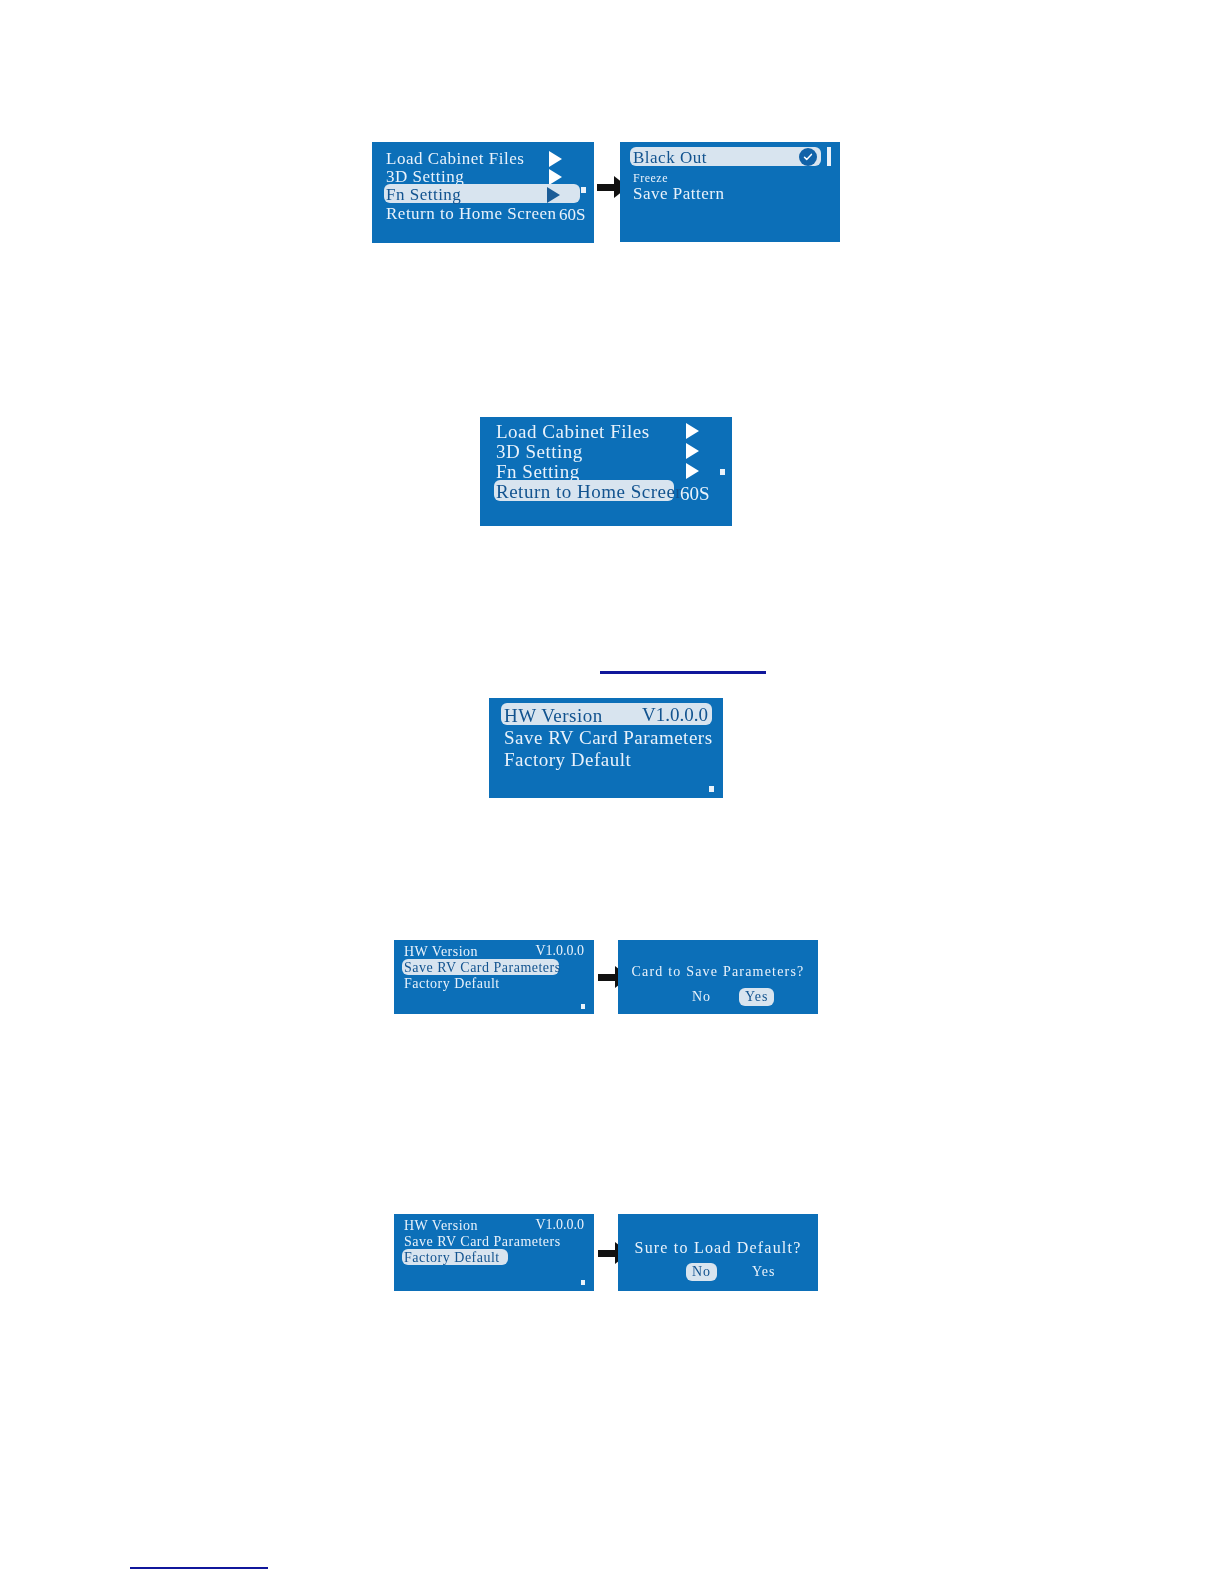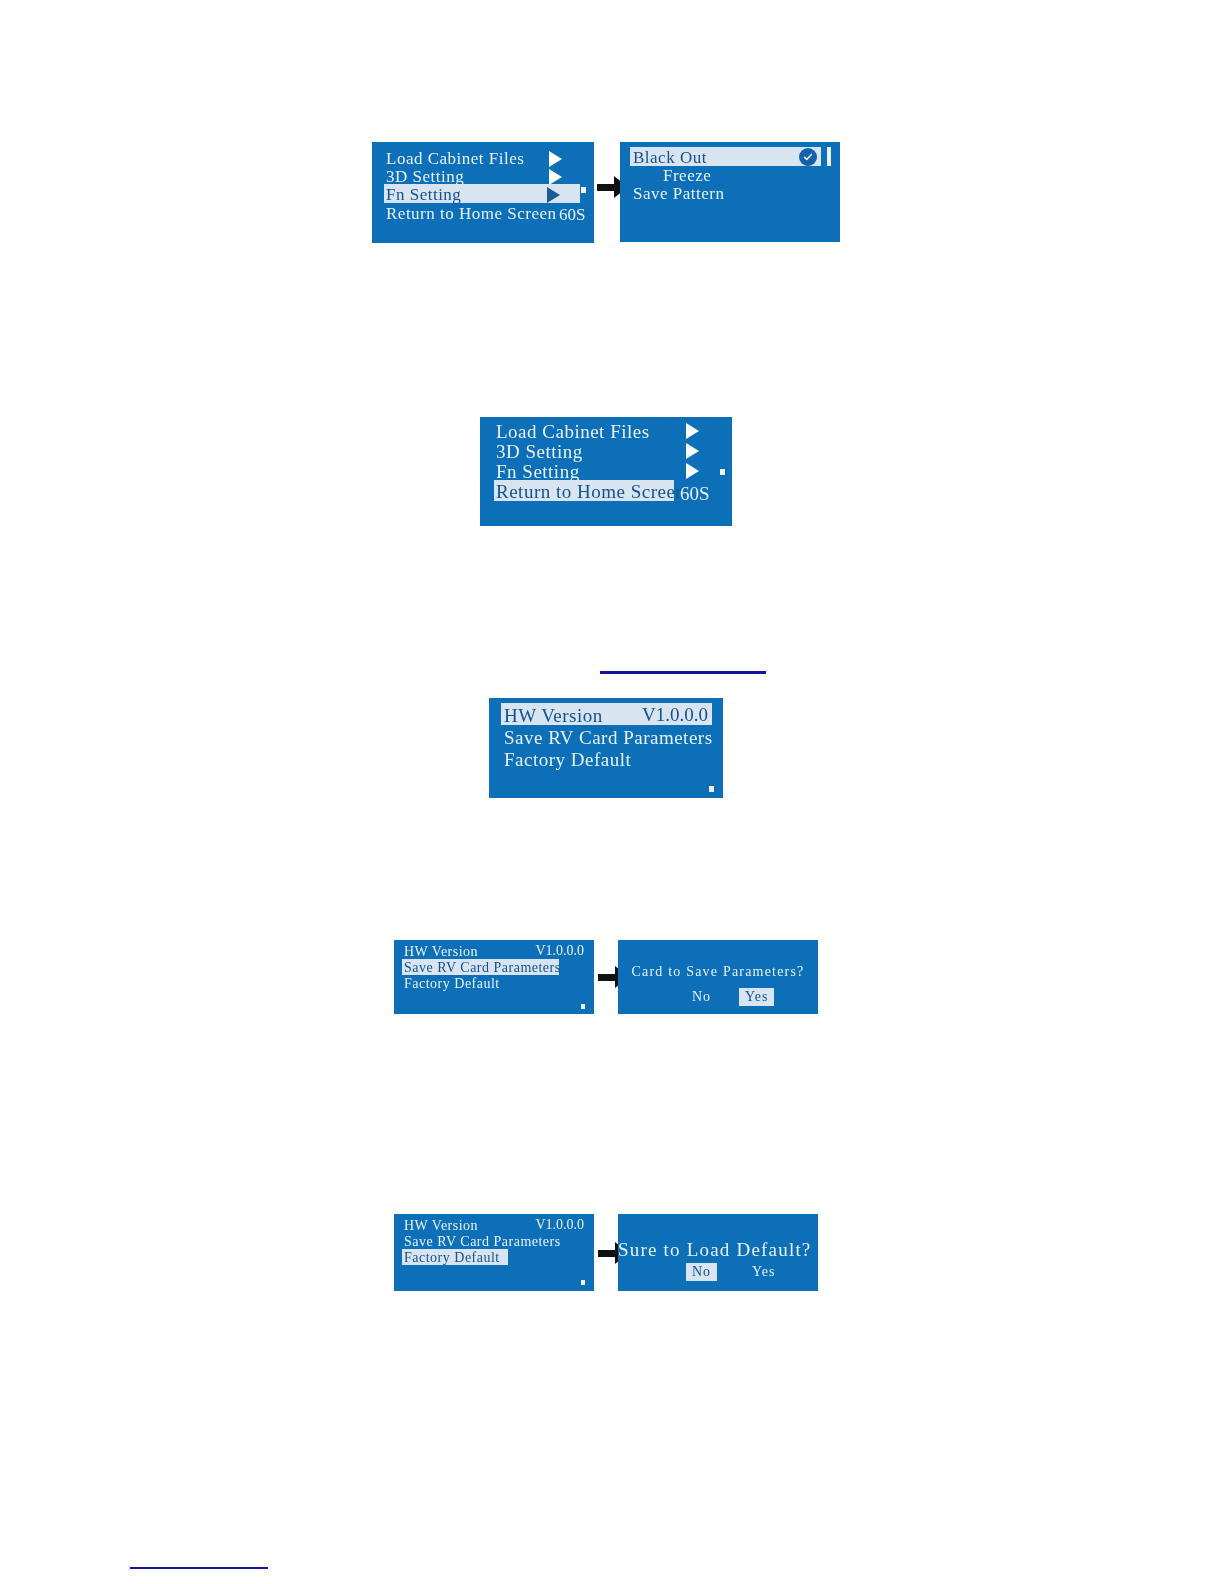--- a/index.html
+++ b/index.html
@@ -35,20 +35,21 @@
     align-items: flex-end;
   }
   .row .lbl {
     letter-spacing: 0.5px;
   }
 
   
   .hl {
     background: #d8e4ef;
     color: #12538f;
+    border-radius: 6px;
   }
 
   
   .tri {
     width: 0;
     height: 0;
     border-top: 8px solid transparent;
     border-bottom: 8px solid transparent;
     border-left: 13px solid #ffffff;
   }
@@ -164,21 +165,21 @@
   <div class="row hl" style="left:10px; top:5px; width:191px; height:19px; font-size:17px;">
     <span class="lbl" style="padding-left:3px;">Black  Out</span>
     <span class="checkcircle" style="position:absolute; right:4px; top:1px;">
       <svg width="12" height="12" viewBox="0 0 12 12" aria-hidden="true">
         <path d="M2.5 6.2 L4.7 8.4 L9.4 3.4" stroke="#ffffff" stroke-width="1.5" fill="none" stroke-linecap="round" stroke-linejoin="round"></path>
       </svg>
     </span>
   </div>
   <div class="scrollbar" style="left:207px; top:5px; width:4px; height:19px;"></div>
 
-  <div class="row" style="left:13px; top:23px; width:191px; height:19px; font-size:17px;margin-left:30px;">
+  <div class="row" style="left:13px; top:23px; width:191px; height:19px; font-size:12px;">
     <span class="lbl">Freeze</span>
   </div>
 
   <div class="row" style="left:13px; top:41px; width:191px; height:19px; font-size:17px;">
     <span class="lbl">Save Pattern</span>
   </div>
 </div>
 
 <div class="lcd" style="left:480px; top:417px; width:252px; height:109px;">
 
@@ -270,18 +271,18 @@
 
   <div class="dot" style="left:187px; top:66px; width:4px; height:5px;"></div>
 </div>
 
 <div class="flowarrow" style="left:598px; top:1242px;">
   <div class="shaft"></div>
   <div class="head"></div>
 </div>
 
 <div class="lcd" style="left:618px; top:1214px; width:200px; height:77px;">
-  <div class="dlgline" style="left:0; top:25px; width:200px; text-align:left; font-size:19px;">Sure  to  Load Default?</div>
+  <div class="dlgline" style="left:0; top:25px; width:200px; text-align:center; font-size:16px;">Sure  to  Load Default?</div>
   <div class="dlgbtn hl" style="left:68px; top:49px; font-size:14px;">No</div>
   <div class="dlgbtn" style="left:128px; top:49px; font-size:14px;">Yes</div>
 </div>
 
 <div class="rule" style="left:130px; top:1567px; width:138px; height:2px;"></div>
 
 </body></html>

